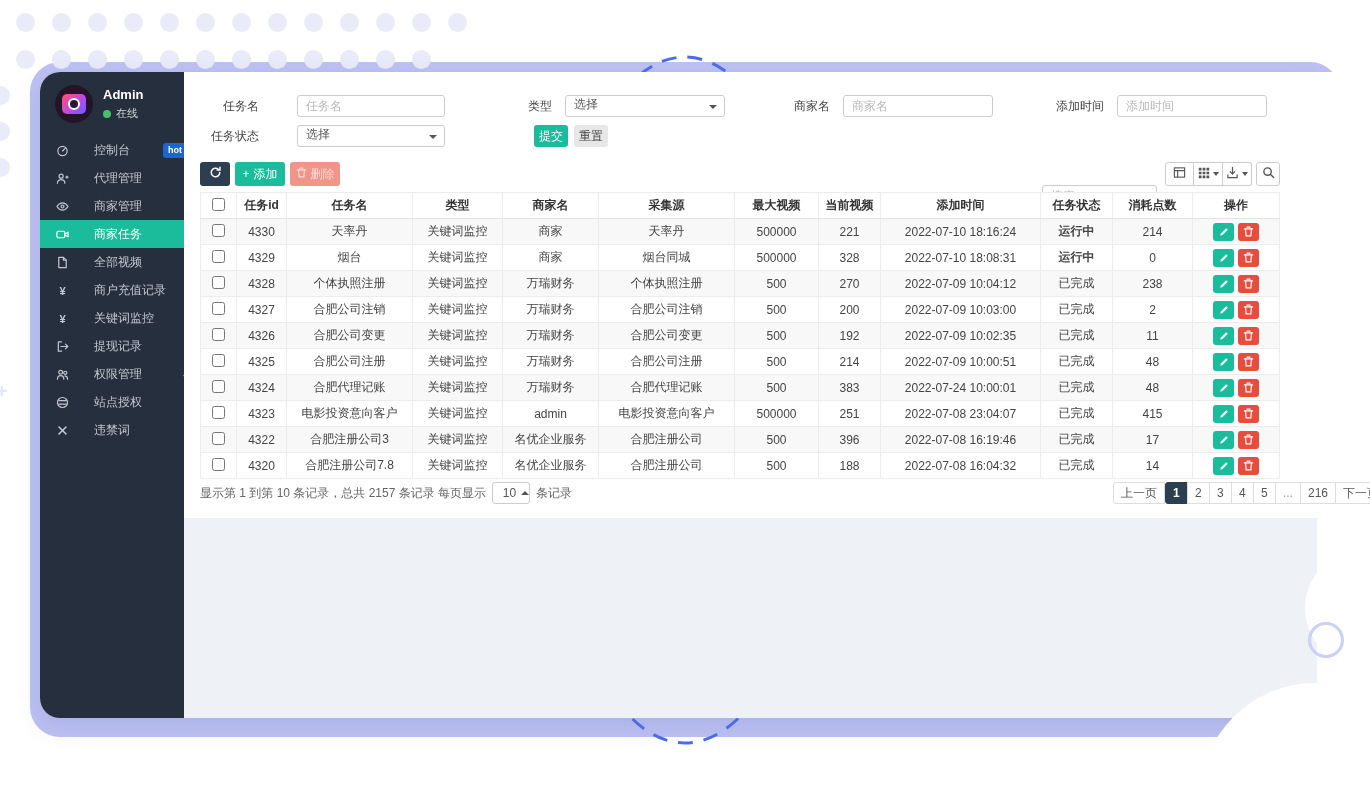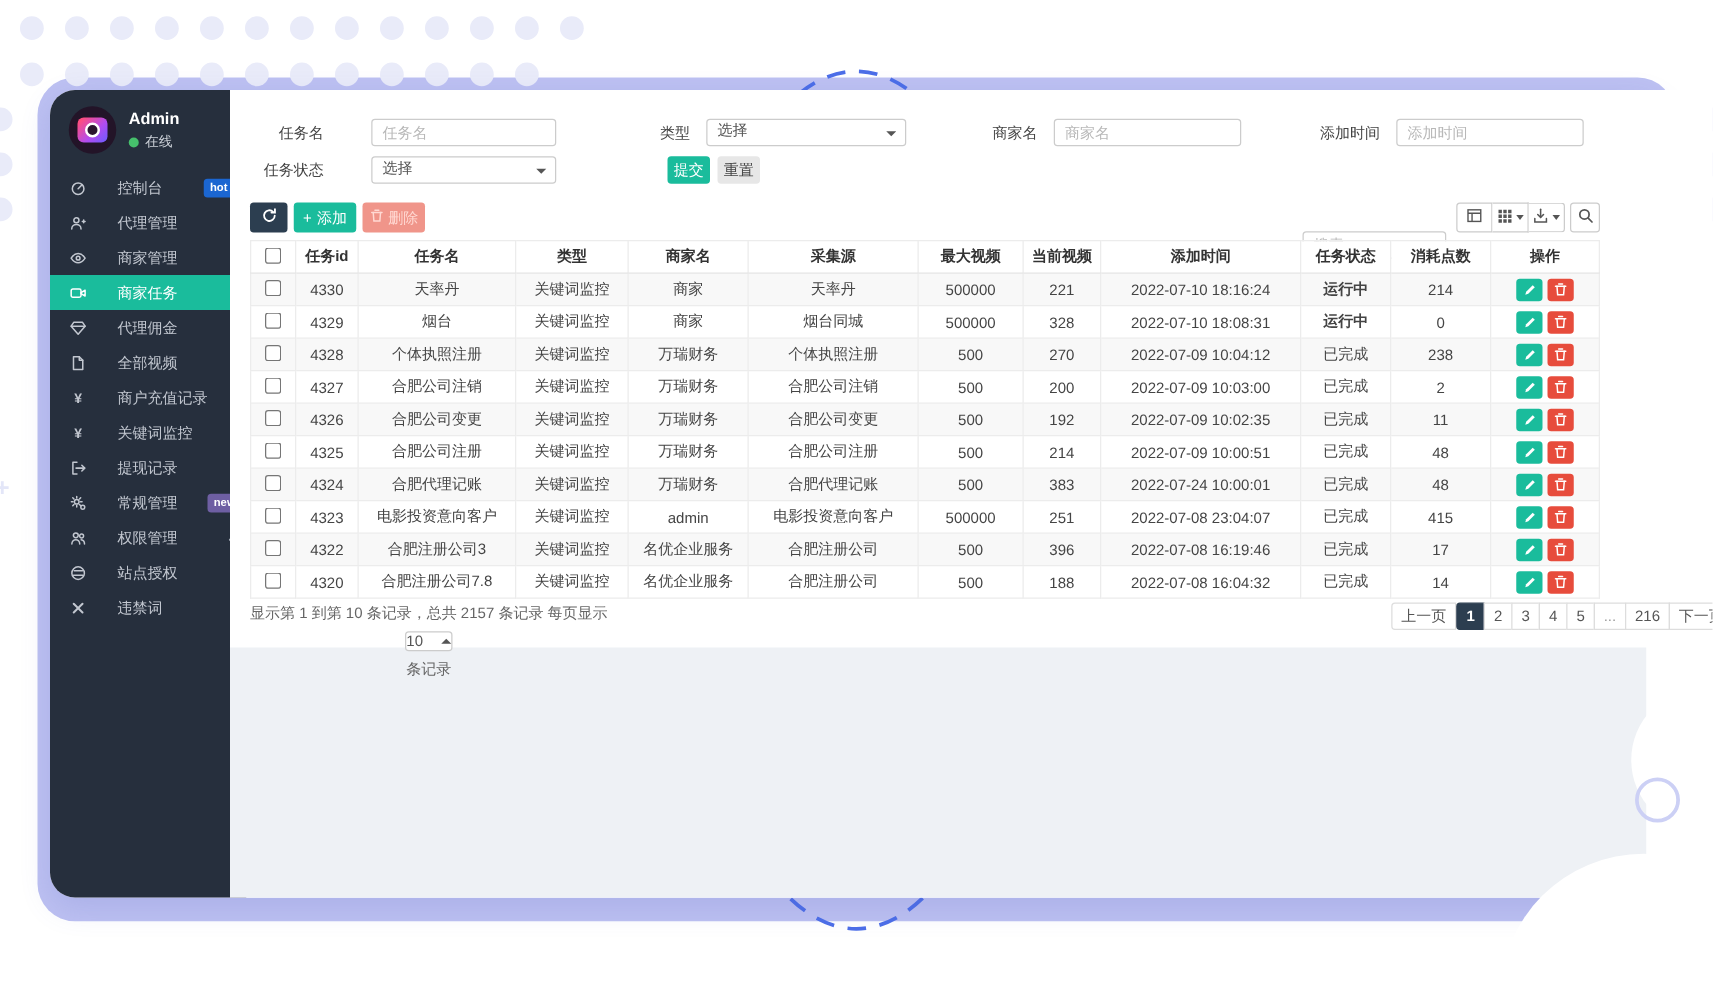--- a/index.html
+++ b/index.html
@@ -85,23 +85,23 @@
   .grid input[type=checkbox] { width:13px; height:13px; cursor:pointer; }
   .st-running { color:#28a745; font-weight:bold; }
   .st-done { color:#c9c9c9; }
   .op-btn { display:inline-flex; align-items:center; justify-content:center; width:21px; height:18px;
     border:none; border-radius:3px; cursor:pointer; vertical-align:middle; }
   .op-edit { background:#1abc9c; margin-right:4px; }
   .op-del { background:#e74c3c; }
 
   
   .pg-info { position:absolute; left:16px; top:410px; height:22px; display:flex; align-items:center;
-    gap:6px; color:#666; font-size:12px;flex-direction:column; }
+    gap:6px; color:#666; font-size:12px; }
   .pgsize { border:1px solid #ccc; border-radius:3px; background:#fff; height:22px; width:38px;
-    display:flex; align-items:center; justify-content:space-between; gap:5px; color:#555; cursor:pointer; }
+    display:flex; align-items:center; justify-content:flex-end; gap:5px; color:#555; cursor:pointer; }
   .caret-up { width:0; height:0; border-left:4px solid transparent; border-right:4px solid transparent; border-bottom:4px solid #555; }
   .pagination { position:absolute; right:38px; top:410px; display:flex; align-items:center; }
   .pg-btn { min-width:23px; height:22px; border:1px solid #ddd; background:#fff; color:#555; font-size:12px;
     display:flex; align-items:center; justify-content:center; padding:0 7px; margin-left:-1px; cursor:pointer; }
   .pg-btn:first-child { border-radius:3px 0 0 3px; margin-left:0; }
   .pg-btn.last { border-radius:0 3px 3px 0; }
   .pg-btn.active { background:#2c3e50; border-color:#2c3e50; color:#fff; font-weight:bold; }
   .pg-btn.ellipsis { color:#9a9a9a; }
   .pg-jump-input { width:32px; height:22px; border:1px solid #ddd; border-radius:2px; margin-left:10px; outline:none; }
   .pg-jump-btn { height:22px; margin-left:10px; padding:0 9px; border:1px solid #ccc; border-radius:3px;
@@ -206,29 +206,20 @@
               <svg width="13" height="13" viewBox="0 0 14 14" fill="none" stroke="currentColor" stroke-width="1.3" stroke-linecap="round" stroke-linejoin="round">
                 <rect x="1" y="3.5" width="8.5" height="7" rx="1.5"></rect>
                 <path d="M9.5 6.5L13 4.5v5L9.5 7.5z"></path>
               </svg>
             </span>
             <span class="mlabel">商家任务</span>
           </div>
           <div class="menu-item">
             <span class="micon">
               <svg width="13" height="13" viewBox="0 0 14 14" fill="none" stroke="currentColor" stroke-width="1.3" stroke-linecap="round" stroke-linejoin="round">
-                <path d="M3.2 2h7.6l2.2 3.3L7 12.3 1 5.3z"></path>
-                <path d="M1 5.3h12"></path>
-              </svg>
-            </span>
-            <span class="mlabel">代理佣金</span>
-          </div>
-          <div class="menu-item">
-            <span class="micon">
-              <svg width="13" height="13" viewBox="0 0 14 14" fill="none" stroke="currentColor" stroke-width="1.3" stroke-linecap="round" stroke-linejoin="round">
                 <path d="M3 1.5h5l3 3v8H3z"></path>
                 <path d="M8 1.5v3h3"></path>
               </svg>
             </span>
             <span class="mlabel">全部视频</span>
           </div>
           <div class="menu-item">
             <span class="micon">
               <svg width="13" height="13" viewBox="0 0 14 14">
                 <text x="7" y="11.5" text-anchor="middle" font-size="12" fill="currentColor" font-weight="bold">¥</text>
@@ -246,31 +237,20 @@
           </div>
           <div class="menu-item">
             <span class="micon">
               <svg width="13" height="13" viewBox="0 0 14 14" fill="none" stroke="currentColor" stroke-width="1.3" stroke-linecap="round" stroke-linejoin="round">
                 <path d="M6 2H2.5v10H6"></path>
                 <line x1="5.2" y1="7" x2="12.5" y2="7"></line>
                 <path d="M10.2 4.5L12.7 7l-2.5 2.5"></path>
               </svg>
             </span>
             <span class="mlabel">提现记录</span>
-          </div>
-          <div class="menu-item">
-            <span class="micon">
-              <svg width="13" height="13" viewBox="0 0 14 14" fill="none" stroke="currentColor" stroke-width="1.3" stroke-linecap="round" stroke-linejoin="round">
-                <circle cx="5.8" cy="5.8" r="2"></circle>
-                <path d="M5.8 2.6V1.2M5.8 10.4V9M2.6 5.8H1.2M10.4 5.8H9M3.4 3.4L2.4 2.4M8.2 8.2l1 1M8.2 3.4l1-1M3.4 8.2l-1 1"></path>
-                <circle cx="11" cy="10.6" r="1.7"></circle>
-              </svg>
-            </span>
-            <span class="mlabel">常规管理</span>
-            <span class="mbadge" style="background: rgb(110, 95, 163);">new</span>
           </div>
           <div class="menu-item">
             <span class="micon">
               <svg width="13" height="13" viewBox="0 0 14 14" fill="none" stroke="currentColor" stroke-width="1.3" stroke-linecap="round" stroke-linejoin="round">
                 <circle cx="5" cy="4.6" r="2.1"></circle>
                 <path d="M1.6 12c0-2.2 1.7-3.7 3.4-3.7S8.4 9.8 8.4 12"></path>
                 <circle cx="10" cy="5.2" r="1.7"></circle>
                 <path d="M9.6 8.5c1.7.3 2.9 1.6 2.9 3.5"></path>
               </svg>
             </span>

